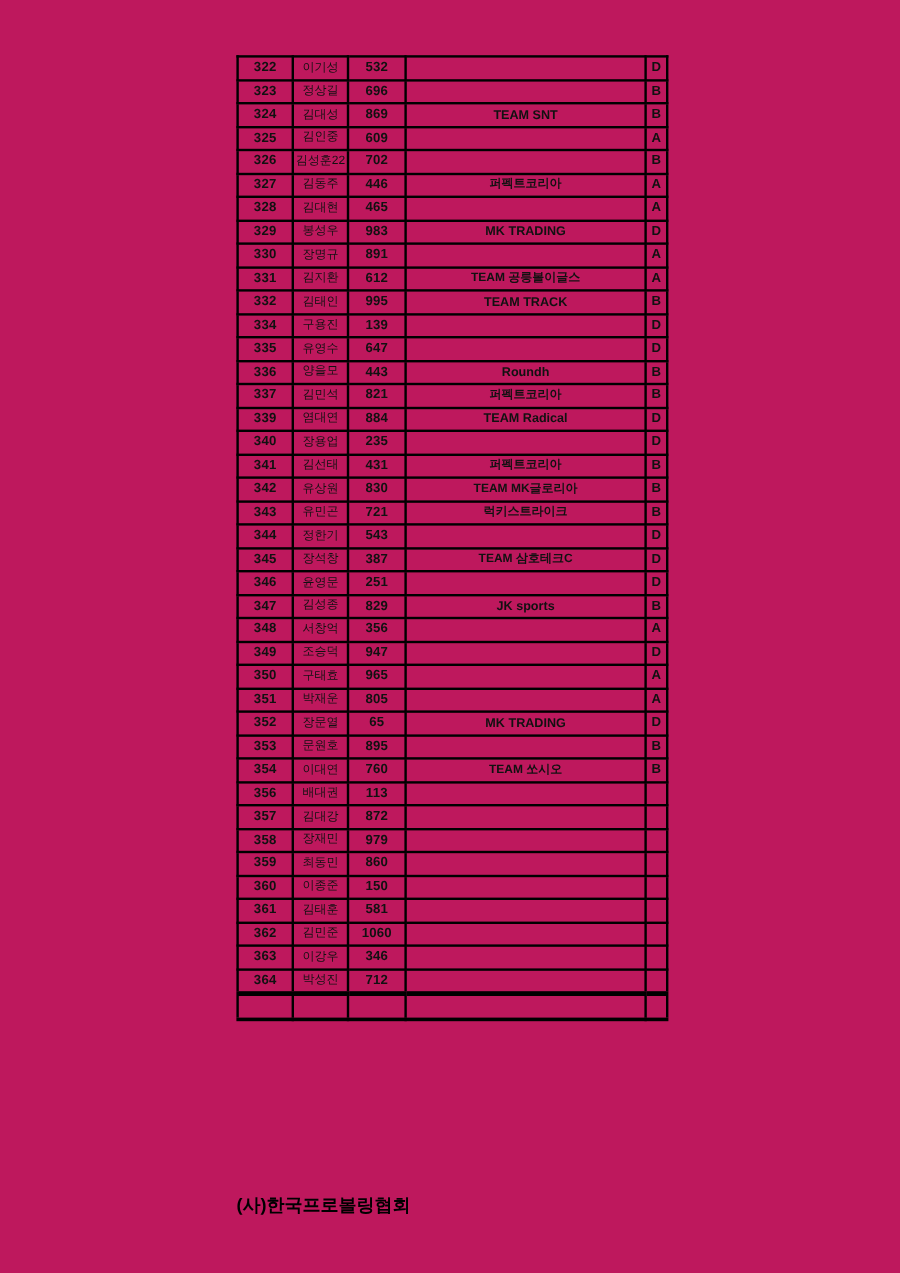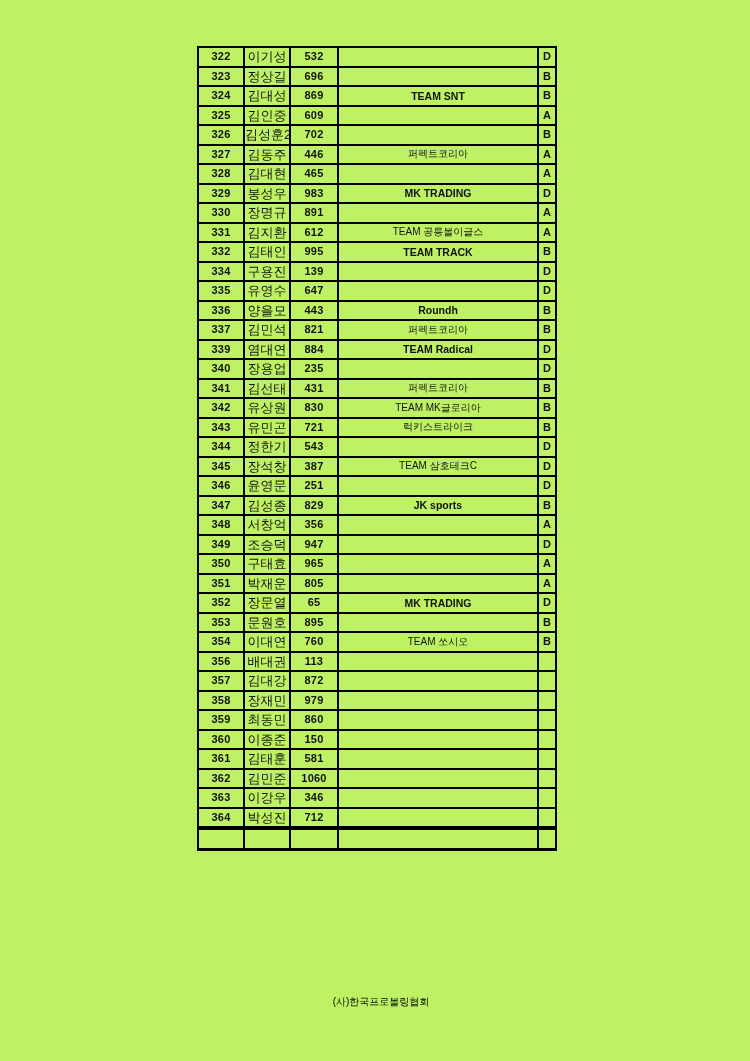--- a/index.html
+++ b/index.html
@@ -10,21 +10,21 @@
   body {
     width: 750px;
     height: 1061px;
     position: relative;
     font-family: "Liberation Sans", "DejaVu Sans", sans-serif;
     color: #111;
   }
   .page {
     position: absolute;
     inset: 0;
-    background: #bef264;
+    background: #be185d;
   }
   table.roster {
     position: absolute;
     left: 197px;
     top: 46px;
     width: 358px;
     border-collapse: collapse;
     table-layout: fixed;
     border: 2px solid #000;
     border-bottom-width: 3px;
@@ -42,38 +42,38 @@
   table.roster tr:last-child td {
     border-top-width: 4px;
   }
   td.col-no, td.col-number, td.col-grade {
     font-weight: bold;
     font-size: 11px;
     letter-spacing: 0.2px;
   }
   td.col-name {
     font-weight: normal;
-    font-size: 13px;
+    font-size: 10px;
   }
   td.col-team {
-    font-weight: normal;
+    font-weight: bold;
     font-size: 10px;
   }
   td.col-team.bold {
     font-weight: bold;
     font-size: 10.5px;
   }
   .footer {
     position: absolute;
     left: 197px;
     top: 995px;
     width: 368px;
-    text-align: center;
-    font-weight: normal;
-    font-size: 10px;
+    text-align: left;
+    font-weight: bold;
+    font-size: 15px;
     color: #000;
   }
 </style>
 </head>
 <body>
 
 <div class="page">
 
   <table class="roster">
     <colgroup>

